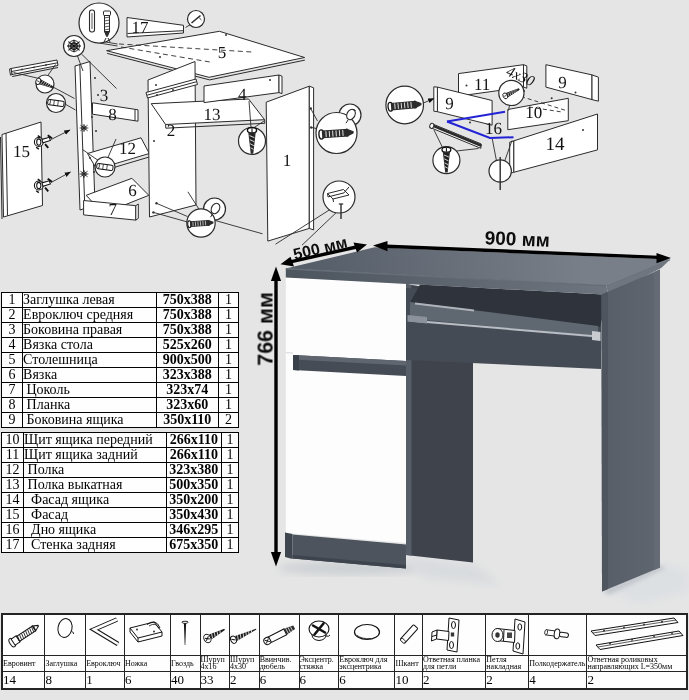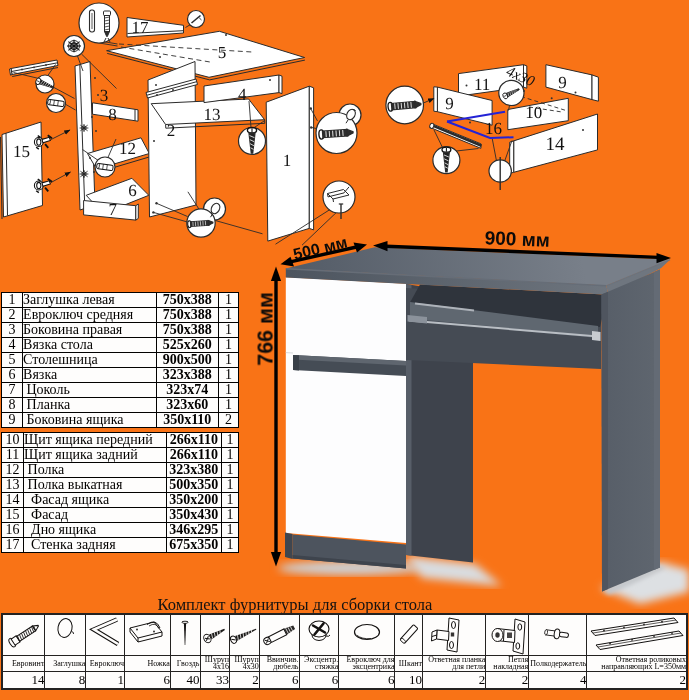--- a/index.html
+++ b/index.html
@@ -1,29 +1,29 @@
 <!DOCTYPE html>
 <html><head>
 <meta charset="utf-8">
 <style>
 html,body{margin:0;padding:0;background:#fff;}
 *{-webkit-font-smoothing:antialiased;}
-#page{position:relative;width:689px;height:700px;background:#f97316;overflow:hidden;
+#page{position:relative;width:689px;height:700px;background:#e5e5e5;overflow:hidden;
   font-family:"Liberation Serif",serif;}
 #art{position:absolute;left:0;top:0;}
 #hw td svg{display:block;margin:0 auto;}
 table{border-collapse:collapse;table-layout:fixed;background:#fff;}
 td{padding:0;overflow:hidden;white-space:nowrap;}
 .pt{position:absolute;left:1px;width:238px;font-family:"Liberation Serif",serif;opacity:0.99;}
 .pt td{border:1px solid #000;font-size:14px;line-height:13.5px;height:14px;}
 .pt .c1{text-align:center;}
 .pt .c3{text-align:center;font-weight:bold;}
 .pt .c4{text-align:center;}
 #hw{position:absolute;left:1px;top:613px;width:687px;border:2px solid #222;opacity:0.99;}
-#hw td{border:1px solid #222;text-align:right;vertical-align:middle;}
+#hw td{border:1px solid #222;text-align:left;vertical-align:middle;}
 #hw .ico{height:40px;}
 #hw .nm{font-size:8px;line-height:7.4px;height:12px;white-space:normal;font-family:"Liberation Serif",serif;}
 #hw .qt{font-size:13px;height:14px;font-family:"Liberation Serif",serif;}
 #title{position:absolute;left:0;top:595px;width:590px;text-align:center;opacity:0.99;
   font-size:16.5px;font-family:"Liberation Serif",serif;color:#111;}
 </style>
 </head>
 <body>
 <div id="page">
 <svg id="art" width="689" height="700" viewBox="0 0 689 700" text-rendering="geometricPrecision">
@@ -404,21 +404,20 @@
   <polygon points="276,266.5 270.9,281 281.1,281"></polygon>
   <polygon points="276,566.5 270.9,552 281.1,552"></polygon>
  </g>
  <g font-family="'Liberation Sans',sans-serif" font-weight="bold" fill="#0b0b0b" opacity="0.99">
   <text x="517" y="245.5" font-size="19" text-anchor="middle" transform="rotate(2.4 517 245.5)">900 мм</text>
   <text x="321.5" y="253.5" font-size="16" text-anchor="middle" transform="rotate(-13.5 321.5 253.5)">500 мм</text>
   <text x="272.5" y="329" font-size="21.5" text-anchor="middle" transform="rotate(-90 272.5 329)">766 мм</text>
  </g>
 </g>
 </svg>
-<div id="title">Комплект фурнитуры для сборки стола</div>
 <table class="pt" style="top:292px;">
 <colgroup>
         <col style="width:21px">
         <col style="width:133px">
         <col style="width:62px">
         <col style="width:20px">
       </colgroup>
 <tbody>
         <tr>
           <td class="c1">1</td>

